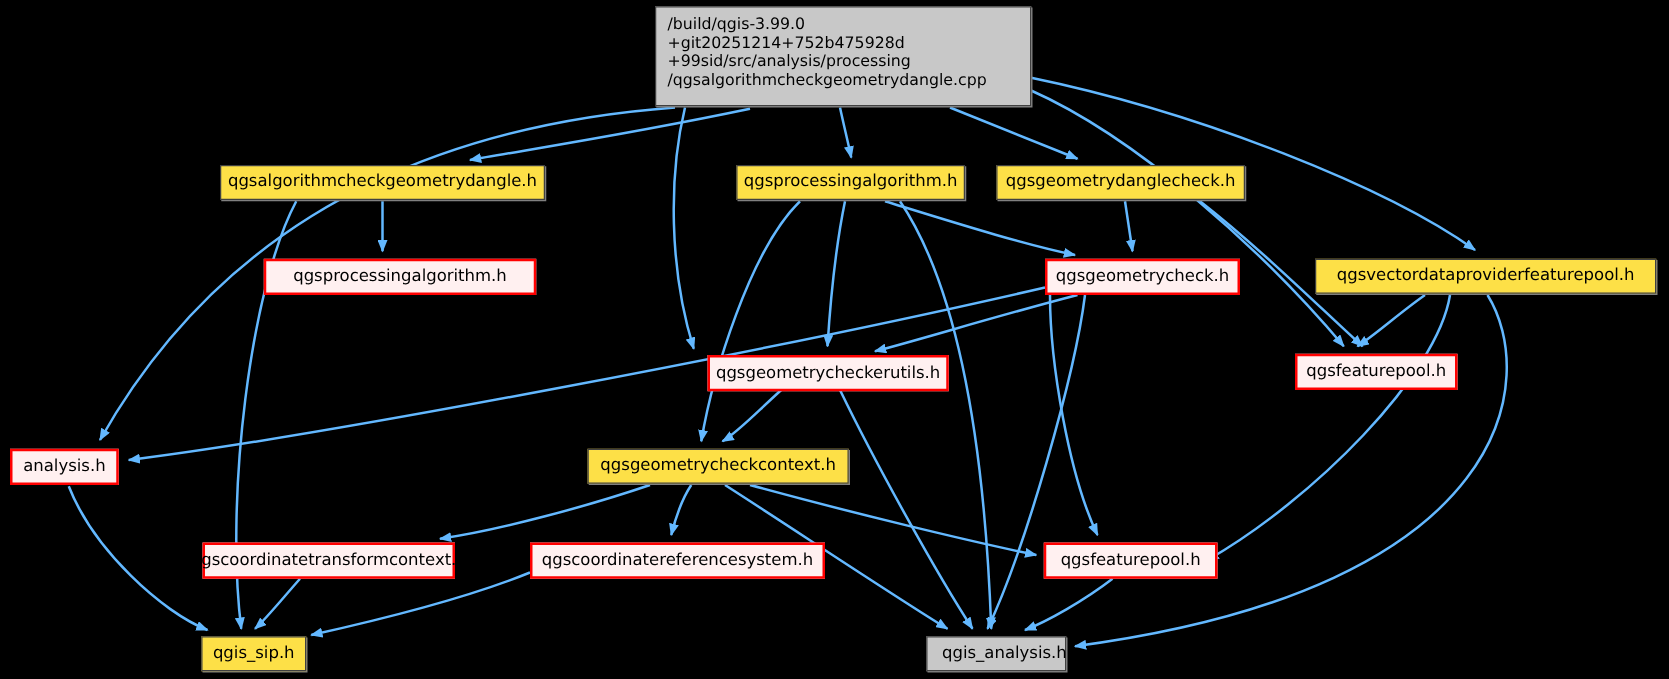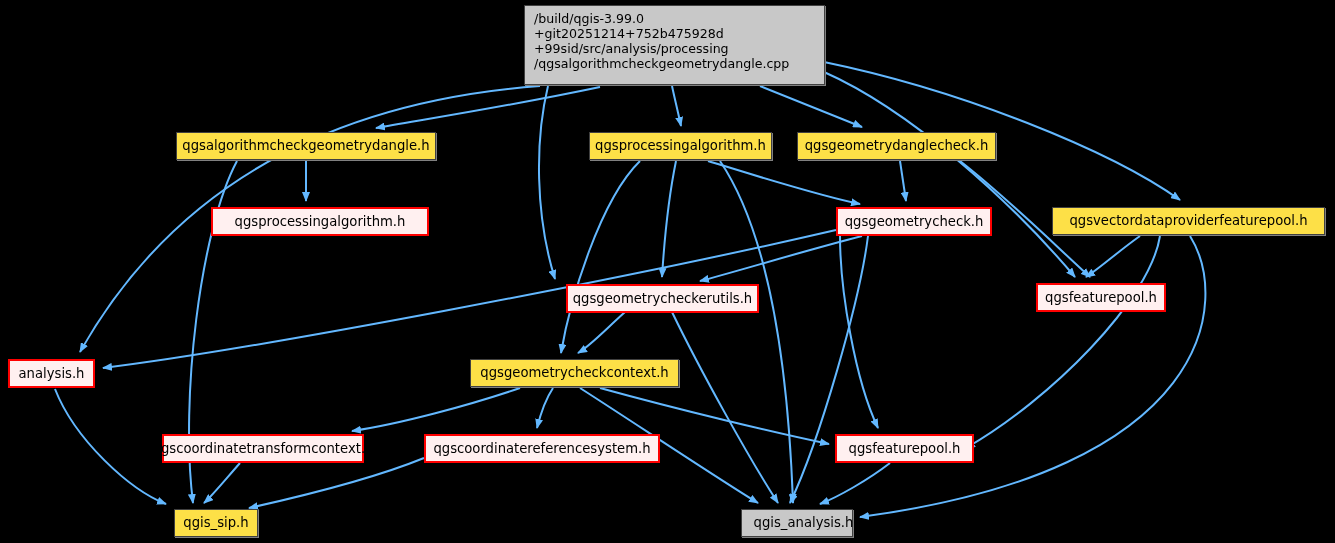--- a/index.html
+++ b/index.html
@@ -71,16 +71,16 @@
       <div class="node n-red single" style="left: 211px; top: 207px; width: 218px; height: 29px;">qgsprocessingalgorithm.h</div>
       <div class="node n-red single" style="left: 836px; top: 207px; width: 156px; height: 29px;">qgsgeometrycheck.h</div>
       <div class="node n-white single" style="left: 1052px; top: 207px; width: 273px; height: 28px;">qgsvectordataproviderfeaturepool.h</div>
       <div class="node n-red single" style="left: 566px; top: 284px; width: 193px; height: 29px;">qgsgeometrycheckerutils.h</div>
       <div class="node n-red single" style="left: 1036px; top: 283px; width: 130px; height: 29px;">qgsfeaturepool.h</div>
       <div class="node n-red single" style="left: 8px; top: 359px; width: 87px; height: 29px;">analysis.h</div>
       <div class="node n-white single" style="left: 470px; top: 359px; width: 209px; height: 28px;">qgsgeometrycheckcontext.h</div>
       <div class="node n-red single" style="left: 162px; top: 434px; width: 202px; height: 29px;">qgscoordinatetransformcontext.h</div>
       <div class="node n-red single" style="left: 424px; top: 434px; width: 236px; height: 29px;">qgscoordinatereferencesystem.h</div>
       <div class="node n-red single" style="left: 835px; top: 434px; width: 139px; height: 29px;">qgsfeaturepool.h</div>
-      <div class="node n-white single" style="left: 161px; top: 509px; width: 84px; height: 28px; margin-left: 13px;">qgis_sip.h</div>
+      <div class="node n-white single" style="left: 161px; top: 509px; width: 84px; height: 28px;">qgis_sip.h</div>
       <div class="node n-gray single" style="left: 741px; top: 509px; width: 112px; height: 28px; padding-left: 13px;">qgis_analysis.h</div>
     </div>
 </div>
 
 </body></html>

